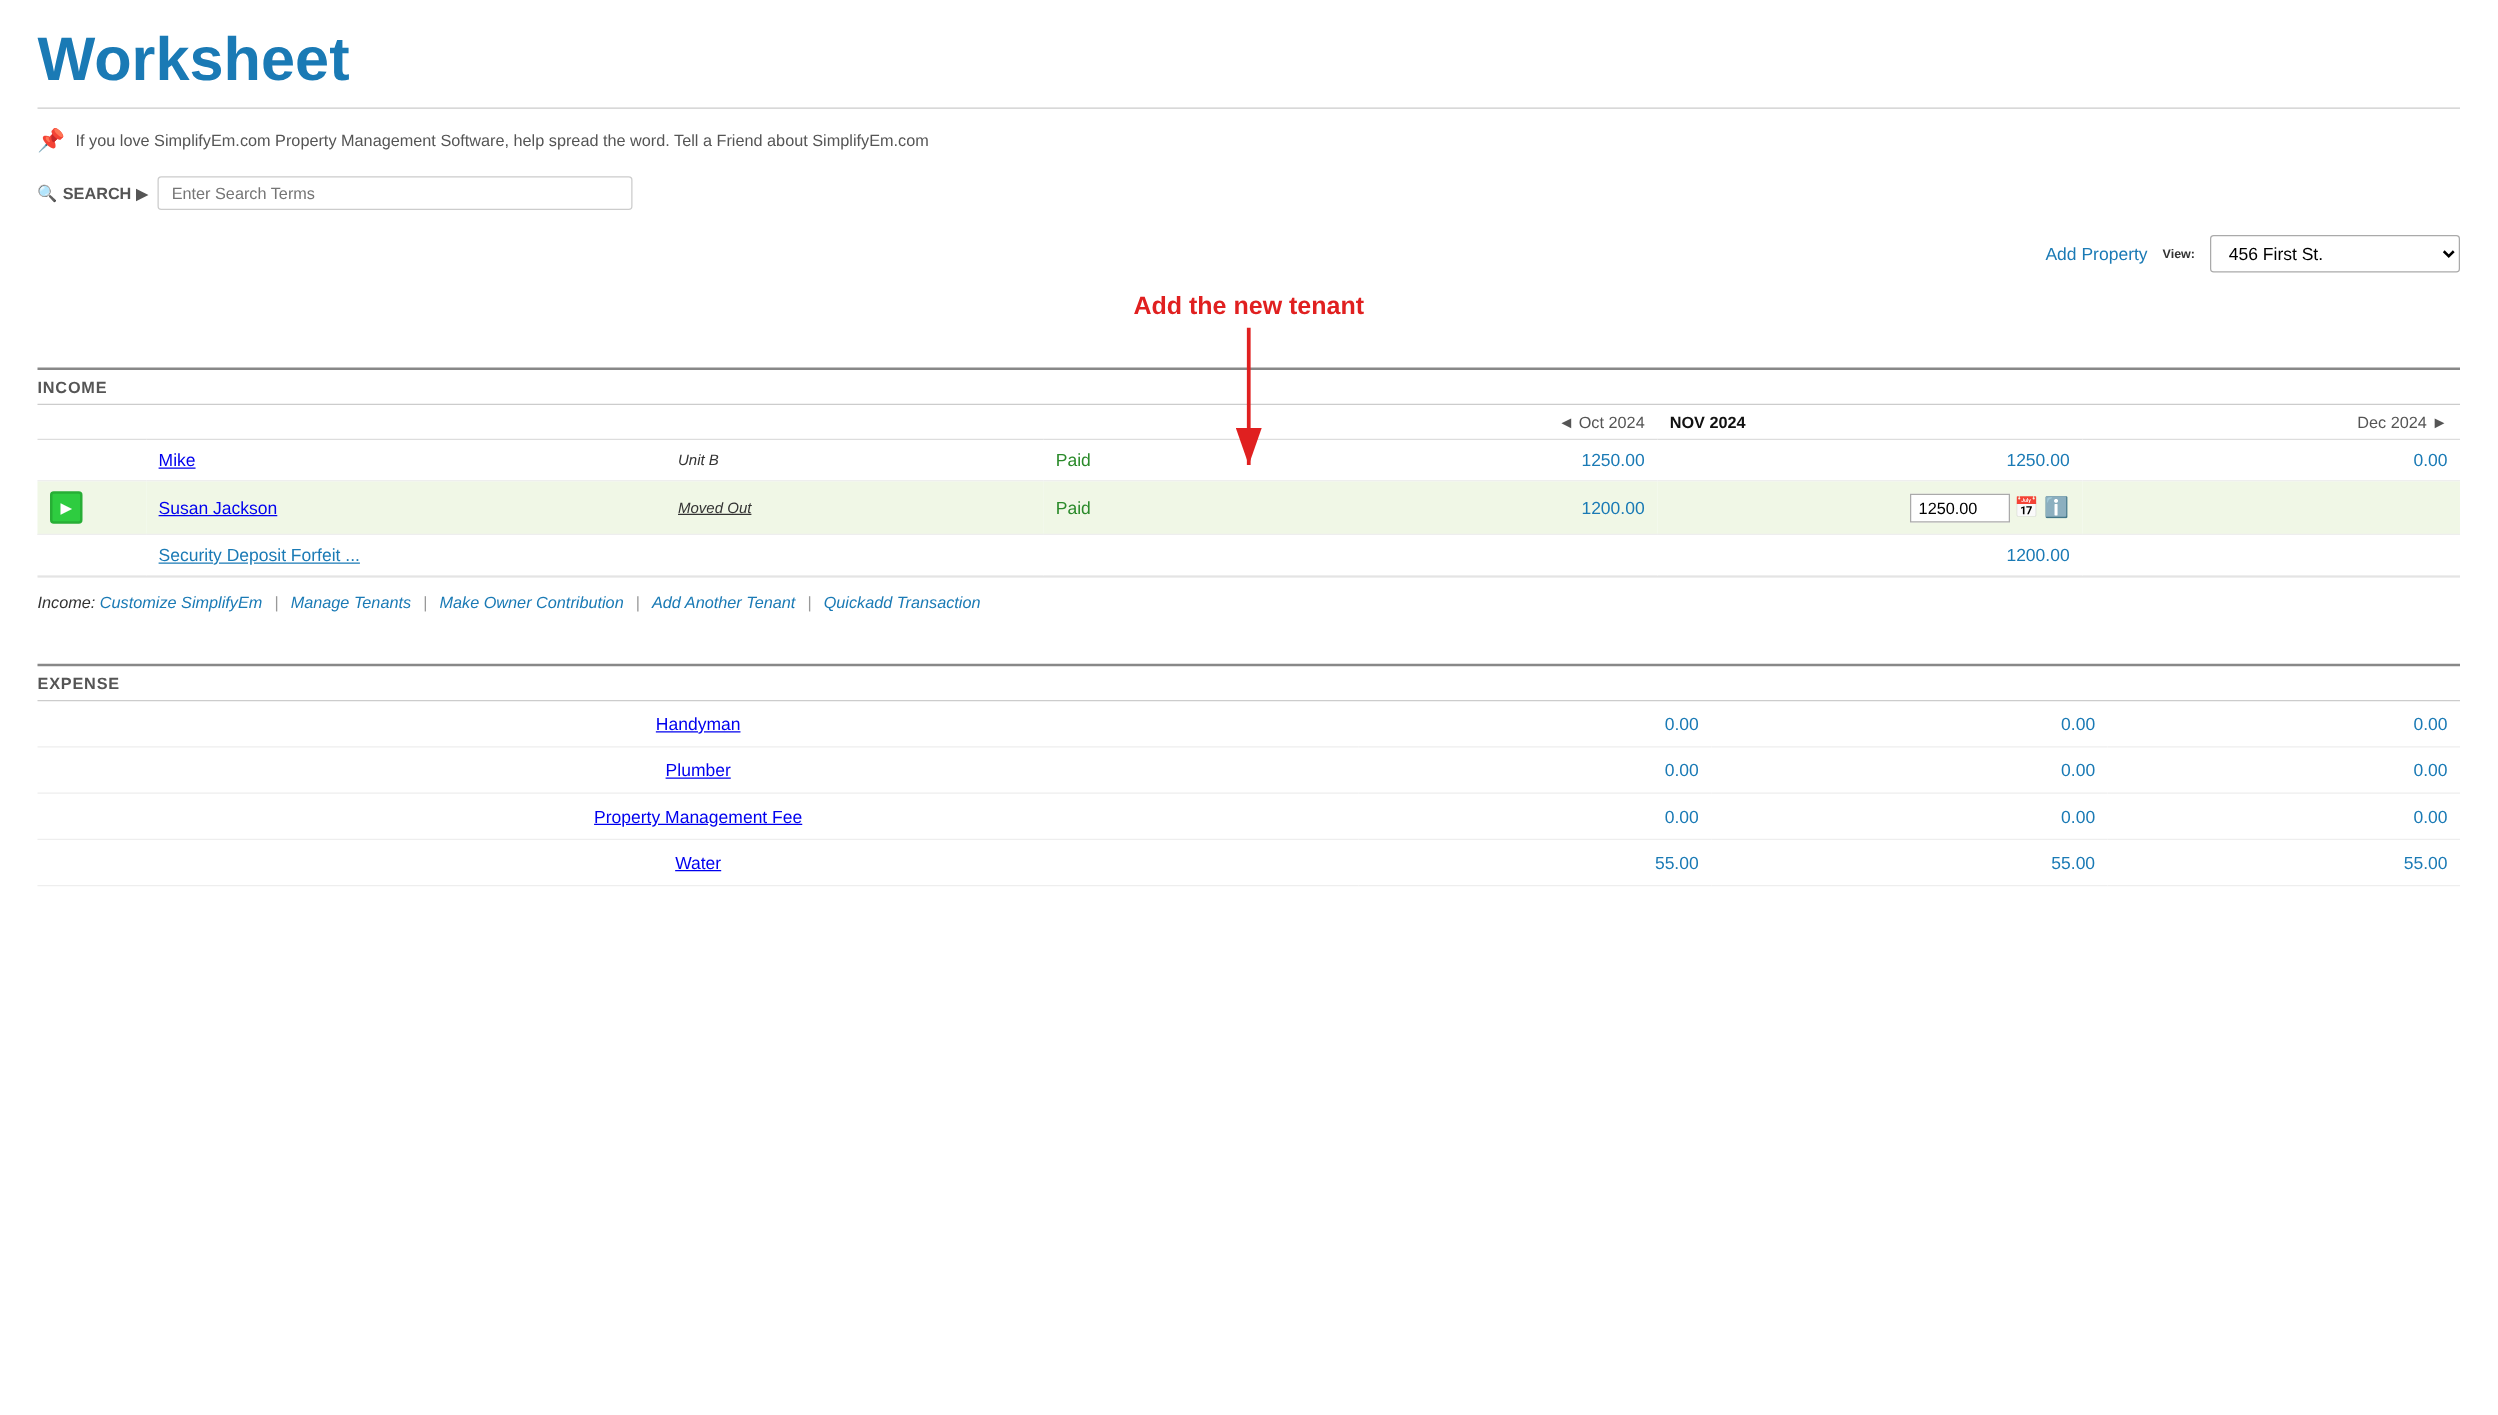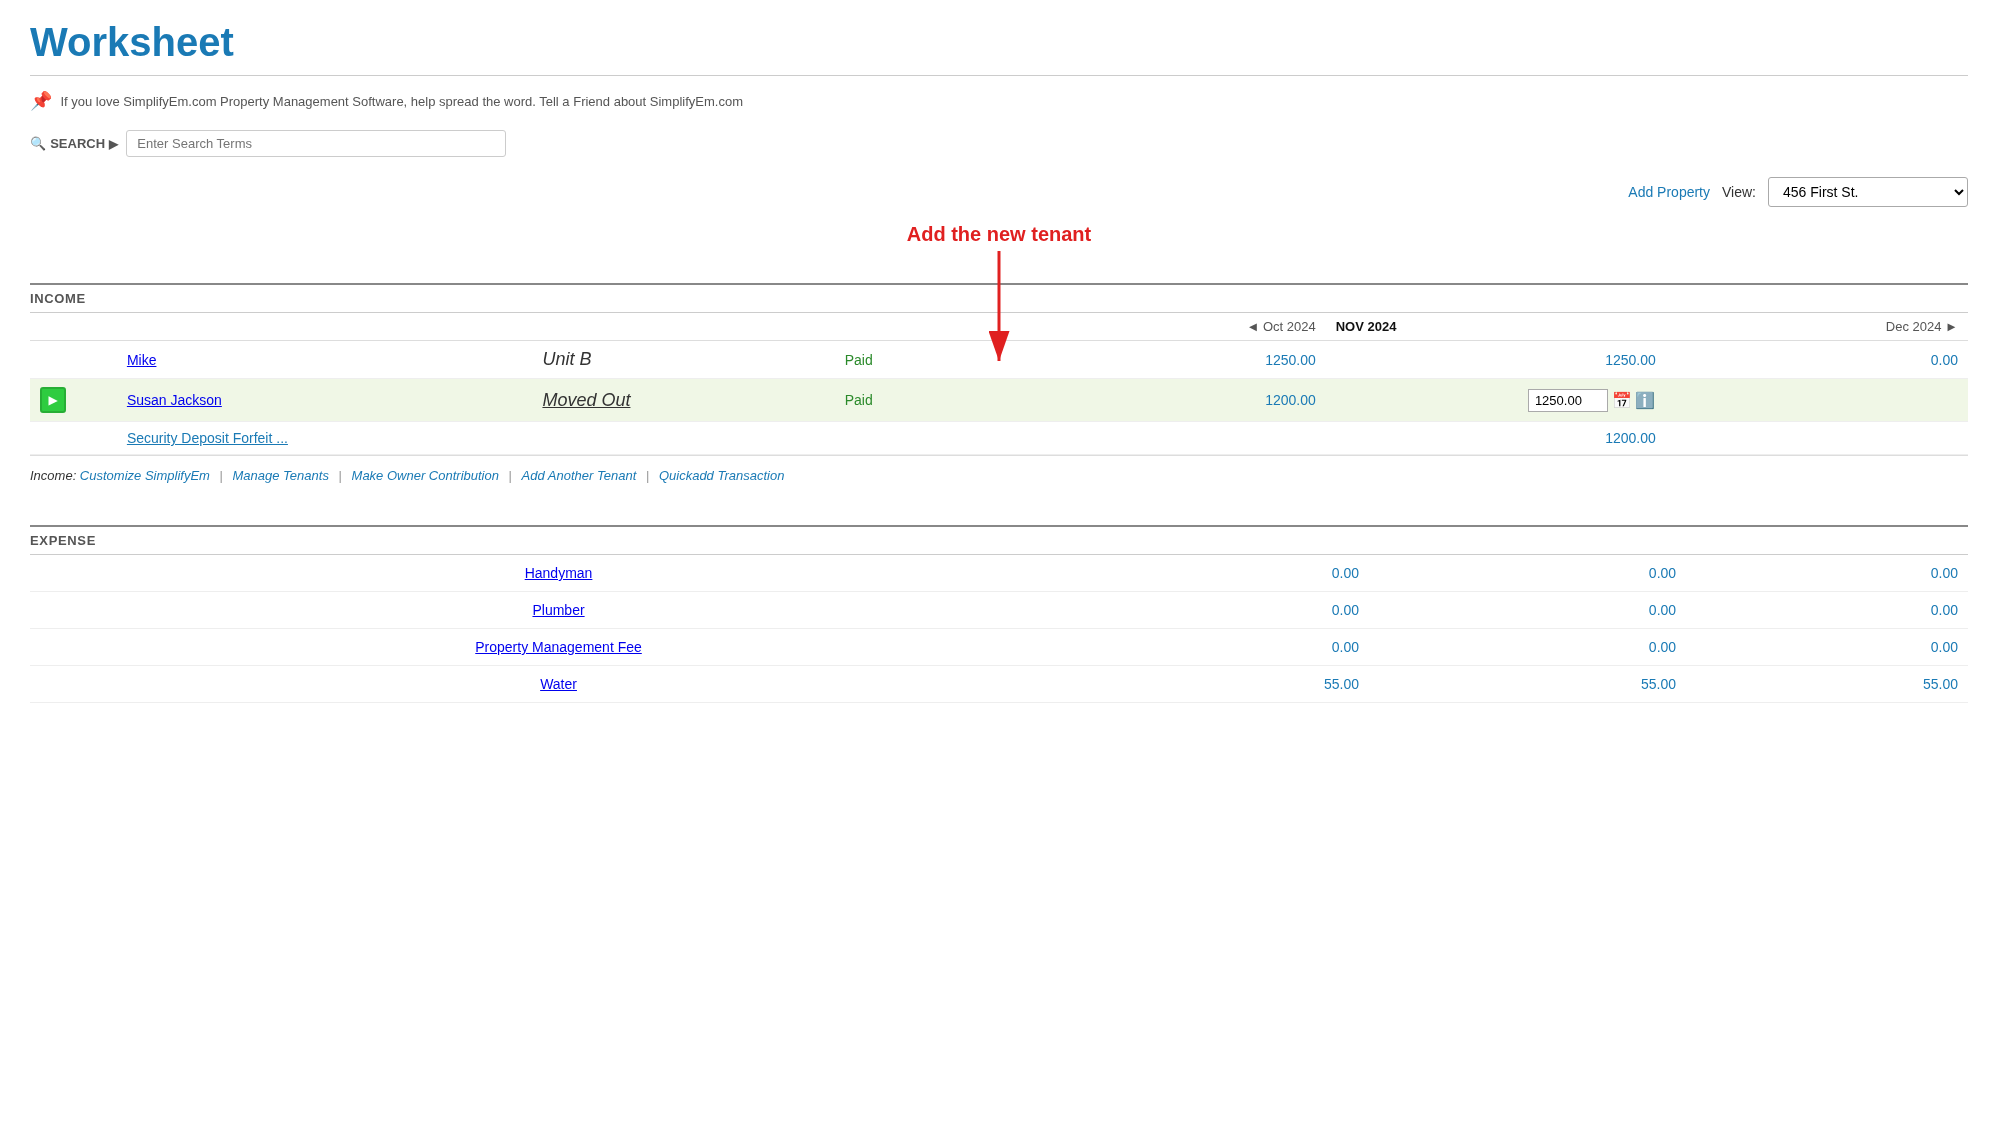--- a/index.html
+++ b/index.html
@@ -5,21 +5,21 @@
     * { box-sizing: border-box; margin: 0; padding: 0; }
     body {
       font-family: Arial, Helvetica, sans-serif;
       font-size: 14px;
       background: #fff;
       color: #333;
       padding: 20px 30px;
     }
 
     h1.page-title {
-      font-size: 40px;
+      font-size: 49px;
       font-weight: bold;
       color: #1a7ab5;
       margin-bottom: 10px;
     }
 
     hr.title-divider {
       border: none;
       border-top: 1px solid #ccc;
       margin-bottom: 14px;
     }
@@ -76,22 +76,22 @@
     }
 
     .add-property-link {
       color: #1a7ab5;
       text-decoration: none;
       font-size: 14px;
       cursor: pointer;
     }
 
     .view-label {
-      font-size: 14px;
-      font-weight: normal;
+      font-size: 10px;
+      font-weight: bold;
       color: #333;
     }
 
     .view-select {
       padding: 5px 28px 5px 10px;
       border: 1px solid #aaa;
       border-radius: 3px;
       font-size: 14px;
       background: #fff;
       min-width: 200px;
@@ -168,21 +168,21 @@
       padding: 8px 10px;
       border-bottom: 1px solid #eee;
       vertical-align: middle;
     }
 
     .income-table tr.highlighted-row {
       background: #f0f7e6;
     }
 
     .col-name { color: #1a7ab5; font-size: 14px; }
-    .col-unit { font-style: italic; font-size: 18px; color: #333; }
+    .col-unit { font-style: italic; font-size: 12px; color: #333; }
     .col-status-paid { color: #2a8a2a; font-size: 14px; }
     .col-amount { text-align: right; }
     .col-amount a { color: #1a7ab5; text-decoration: none; font-size: 14px; }
 
     .play-btn {
       display: inline-flex;
       align-items: center;
       justify-content: center;
       width: 26px;
       height: 26px;

